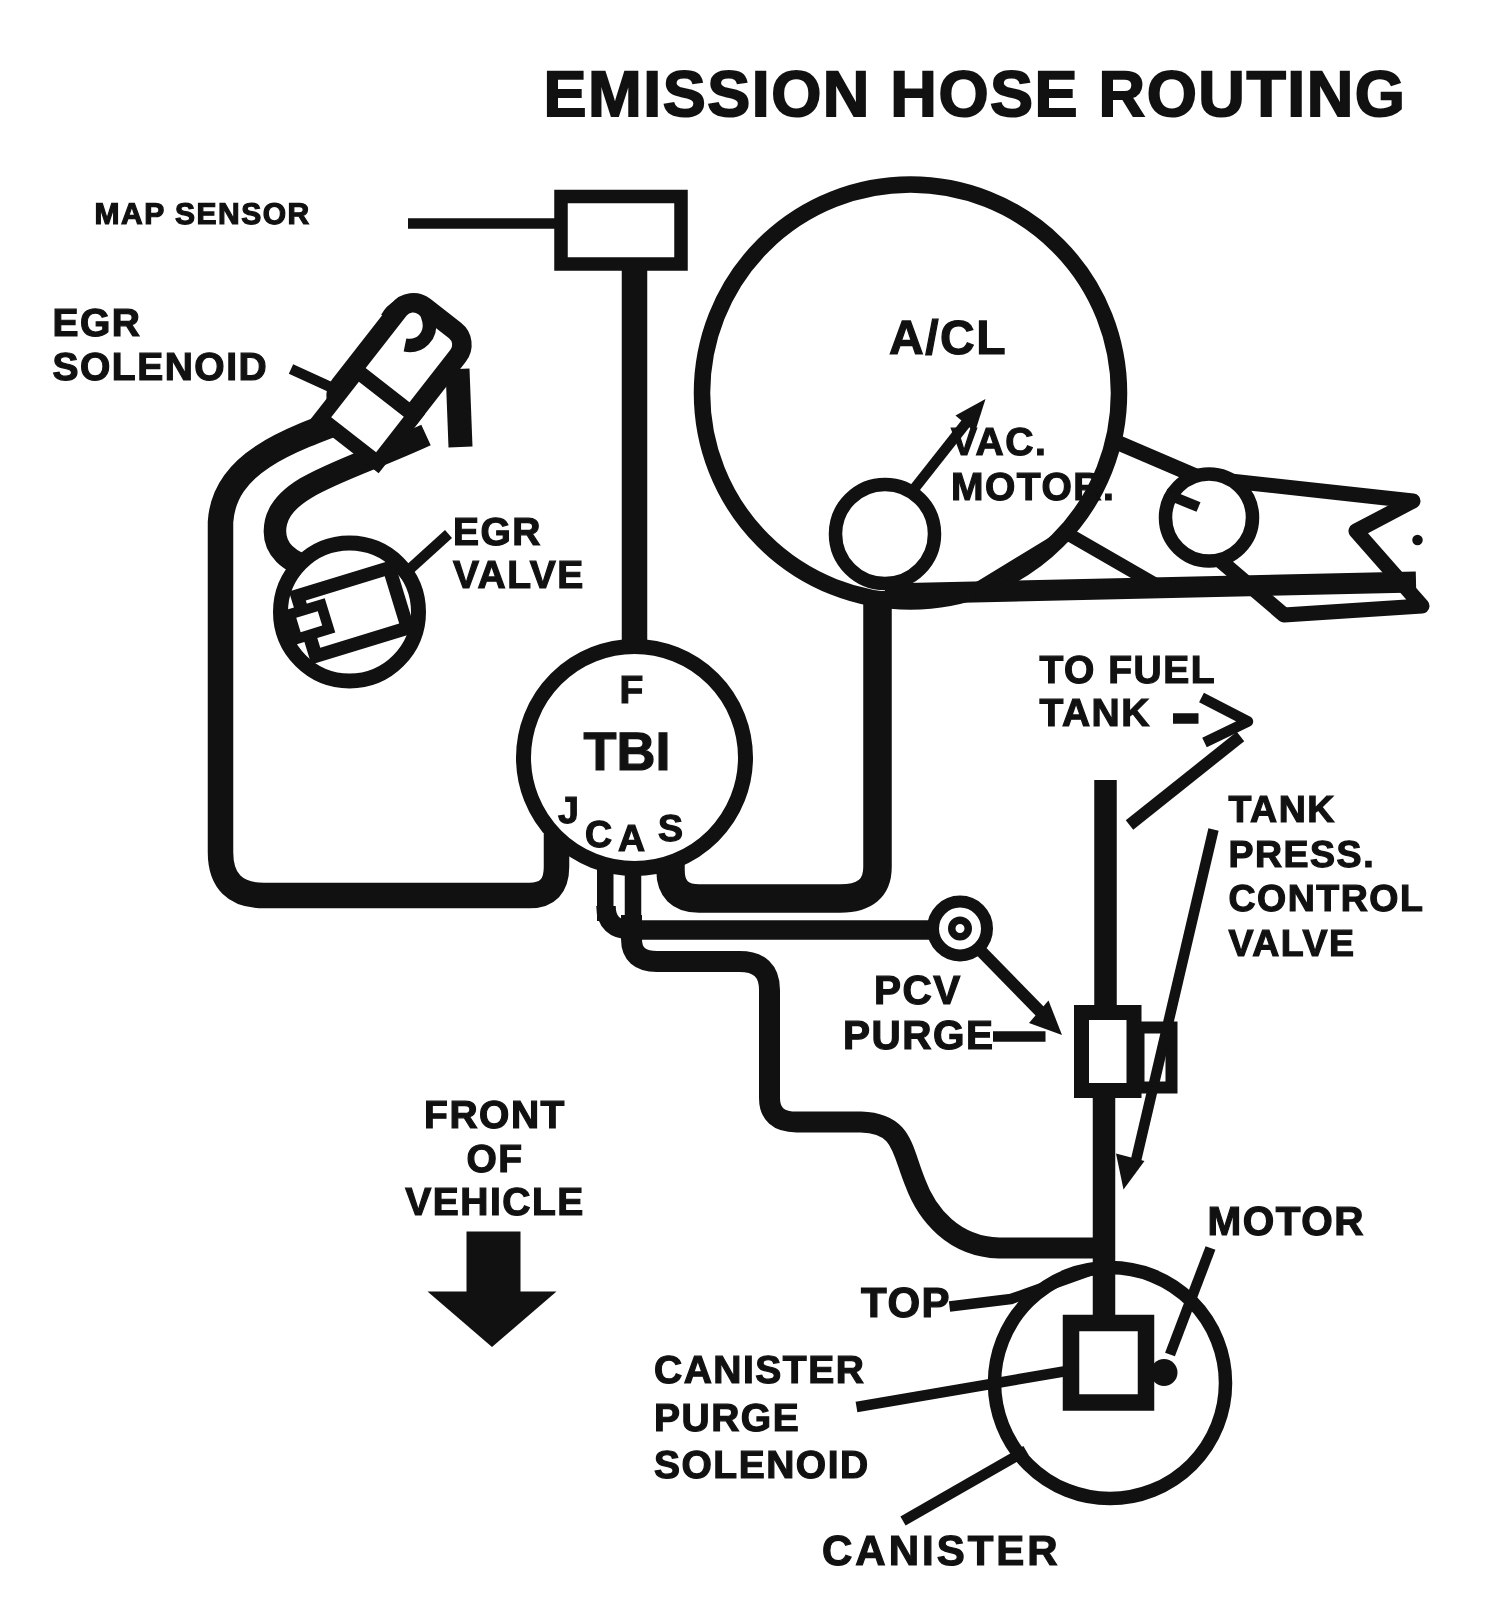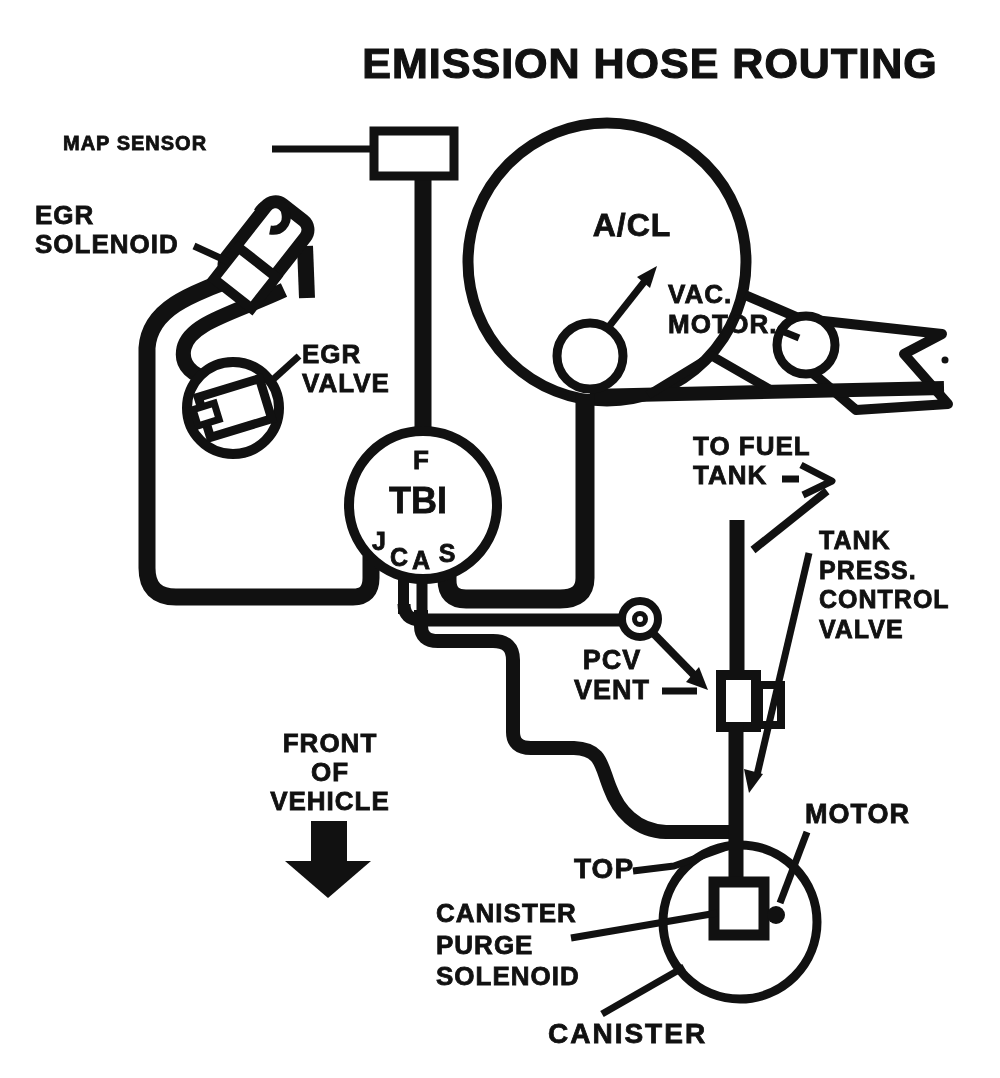--- a/index.html
+++ b/index.html
@@ -126,33 +126,33 @@
 
   <div class="label" style="left:35px; top:201px;">EGR
 SOLENOID</div>
 
   <div class="label" style="left:302px; top:340px;">EGR
 VALVE</div>
 
   <div class="label centered" style="left:584px; top:170px; width:96px; font-size:32px;margin-top:38px;">A/CL</div>
 
 
-  <div class="label" style="left:668px; top:280px; line-height:1.15;">VAC.
+  <div class="label" style="left:634px; top:280px; line-height:1.15;">VAC.
 MOTOR.</div>
 
   <div class="label" style="left:693px; top:432px;">TO FUEL
 TANK</div>
 
   <div class="label" style="left:819px; top:526px; font-size:25px; line-height:1.18;">TANK
 PRESS.
 CONTROL
 VALVE</div>
 
   <div class="label centered" style="left:562px; top:645px; width:100px; font-size:27px;">PCV
-VENT</div>
+PURGE</div>
 
   <div class="label centered" style="left:260px; top:729px; width:140px;">FRONT
 OF
 VEHICLE</div>
 
   <div class="label" style="left:574px; top:853px; font-size:28px;">TOP</div>
 
   <div class="label" style="left:436px; top:898px; line-height:1.22;">CANISTER
 PURGE
 SOLENOID</div>

